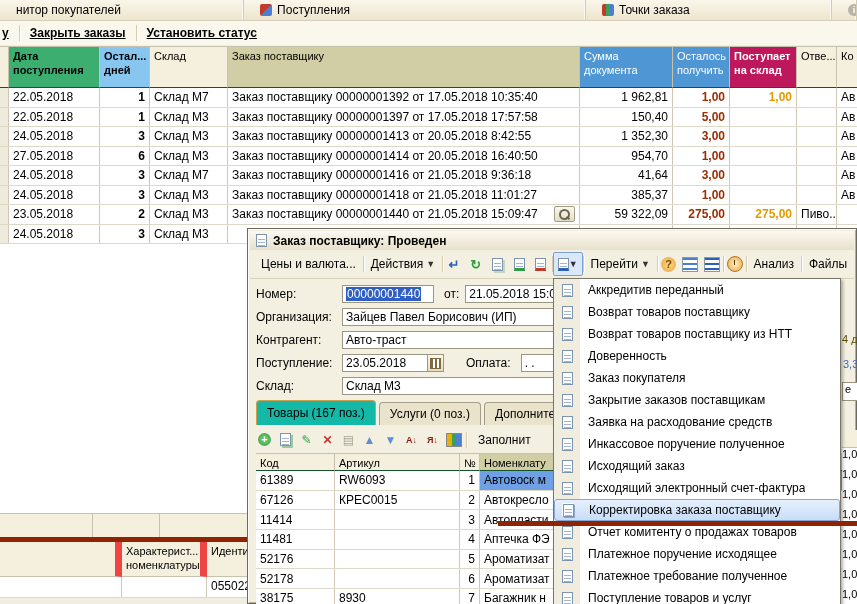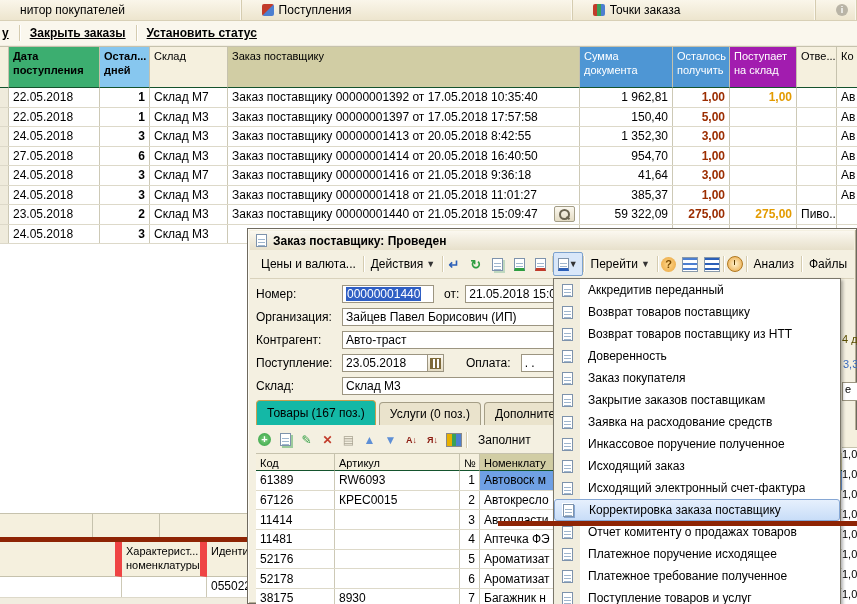--- a/index.html
+++ b/index.html
@@ -1,39 +1,39 @@
 <!DOCTYPE html>
 <html><head>
 <meta charset="utf-8">
 <style>
   html,body{margin:0;padding:0;}
   #root{position:relative;width:857px;height:604px;background:#F1EDE0;overflow:hidden;
         font-family:"Liberation Sans",sans-serif;font-size:12px;color:#000;}
   
   .tabbar{position:absolute;left:0;top:0;width:857px;height:20px;
           background:linear-gradient(#FAF6EA,#EDE5CE);border-bottom:1px solid #D8D0B6;display:flex;}
-  .tab{display:flex;align-items:center;gap:5px;padding:0 20px;border-right:1px solid #D5CCB0;
-       box-shadow:inset -1px 0 0 #FBF8EF;white-space:nowrap;overflow:hidden;}
+  .tab{display:flex;align-items:center;gap:5px;padding:0 8px;border-right:1px solid #D5CCB0;
+       box-shadow:inset -1px 0 0 #FBF8EF;white-space:nowrap;overflow:hidden;margin-left:8px;}
   .tab1{width:233px;} .tab2{width:337px;} .tab3{width:235px;} .tab4{flex:1;}
   .ticon{width:12px;height:12px;flex:0 0 12px;border-radius:2px;}
   .ticon-box{background:linear-gradient(135deg,#C23B2A 48%,#4D7FD0 52%);}
   .ticon-chart{background:linear-gradient(90deg,#C23B2A 33%,#3AA158 33% 66%,#4D7FD0 66%);}
   .ticon-info{border-radius:50%;background:#B9B4A6;color:#fff;font-size:9px;line-height:12px;text-align:center;font-weight:bold;}
   
   .linkbar{position:absolute;left:0;top:21px;width:857px;height:24px;background:#FAF7ED;
            display:flex;align-items:center;font-weight:bold;}
   .linkbar .lnk{text-decoration:underline;margin:0 10px;cursor:pointer;white-space:nowrap;}
   .vsep{width:1px;height:16px;background:#D5CCB0;box-shadow:1px 0 0 #fff;}
   
   .ghead{position:absolute;left:0;top:46px;width:857px;height:42px;display:flex;font-size:11px;}
   .hc{border-right:1px solid #C6C2AD;border-bottom:1px solid #14532d;border-top:1px solid #C6C2AD;
       padding:3px 4px;box-sizing:border-box;overflow:hidden;line-height:1.25;}
   .beige{background:#F5F0DE;} .khaki{background:#D1CDA4;}
   .hgreen{background:#3CAE70;font-weight:bold;} .hlblue{background:#87C7EF;font-weight:bold;}
-  .hblue{background:#4E96D4;color:#fff;} .hdgreen{background:#a21caf;color:#fff;}
+  .hblue{background:#4E96D4;color:#fff;} .hdgreen{background:#be185d;color:#fff;font-weight:bold;}
   .grows{position:absolute;left:0;top:88px;width:857px;text-align:center;}
   .grow{display:flex;height:18.5px;border-bottom:1px solid #DDD9C9;background:#fff;}
   .gc{border-right:1px solid #CDC9B6;padding:1px 4px;box-sizing:border-box;overflow:hidden;
       white-space:nowrap;display:flex;align-items:center;}
   .w0{width:9px;padding:0;background:#EFEBDC;} .w1{width:91px;} .w2{width:50px;justify-content:flex-end;font-weight:bold;}
   .w3{width:78px;} .w4{width:352px;} .w5{width:93px;justify-content:flex-end;}
   .w6{width:57px;justify-content:flex-end;font-weight:bold;color:#9B2D00;}
   .w7{width:67px;justify-content:flex-end;font-weight:bold;color:#E39B00;}
   .w8{width:40px;} .w9{width:20px;border-right:none;}
   .lens-btn{margin-left:auto;width:19px;height:14px;background:linear-gradient(#FBF8EF,#E4DCC4);

